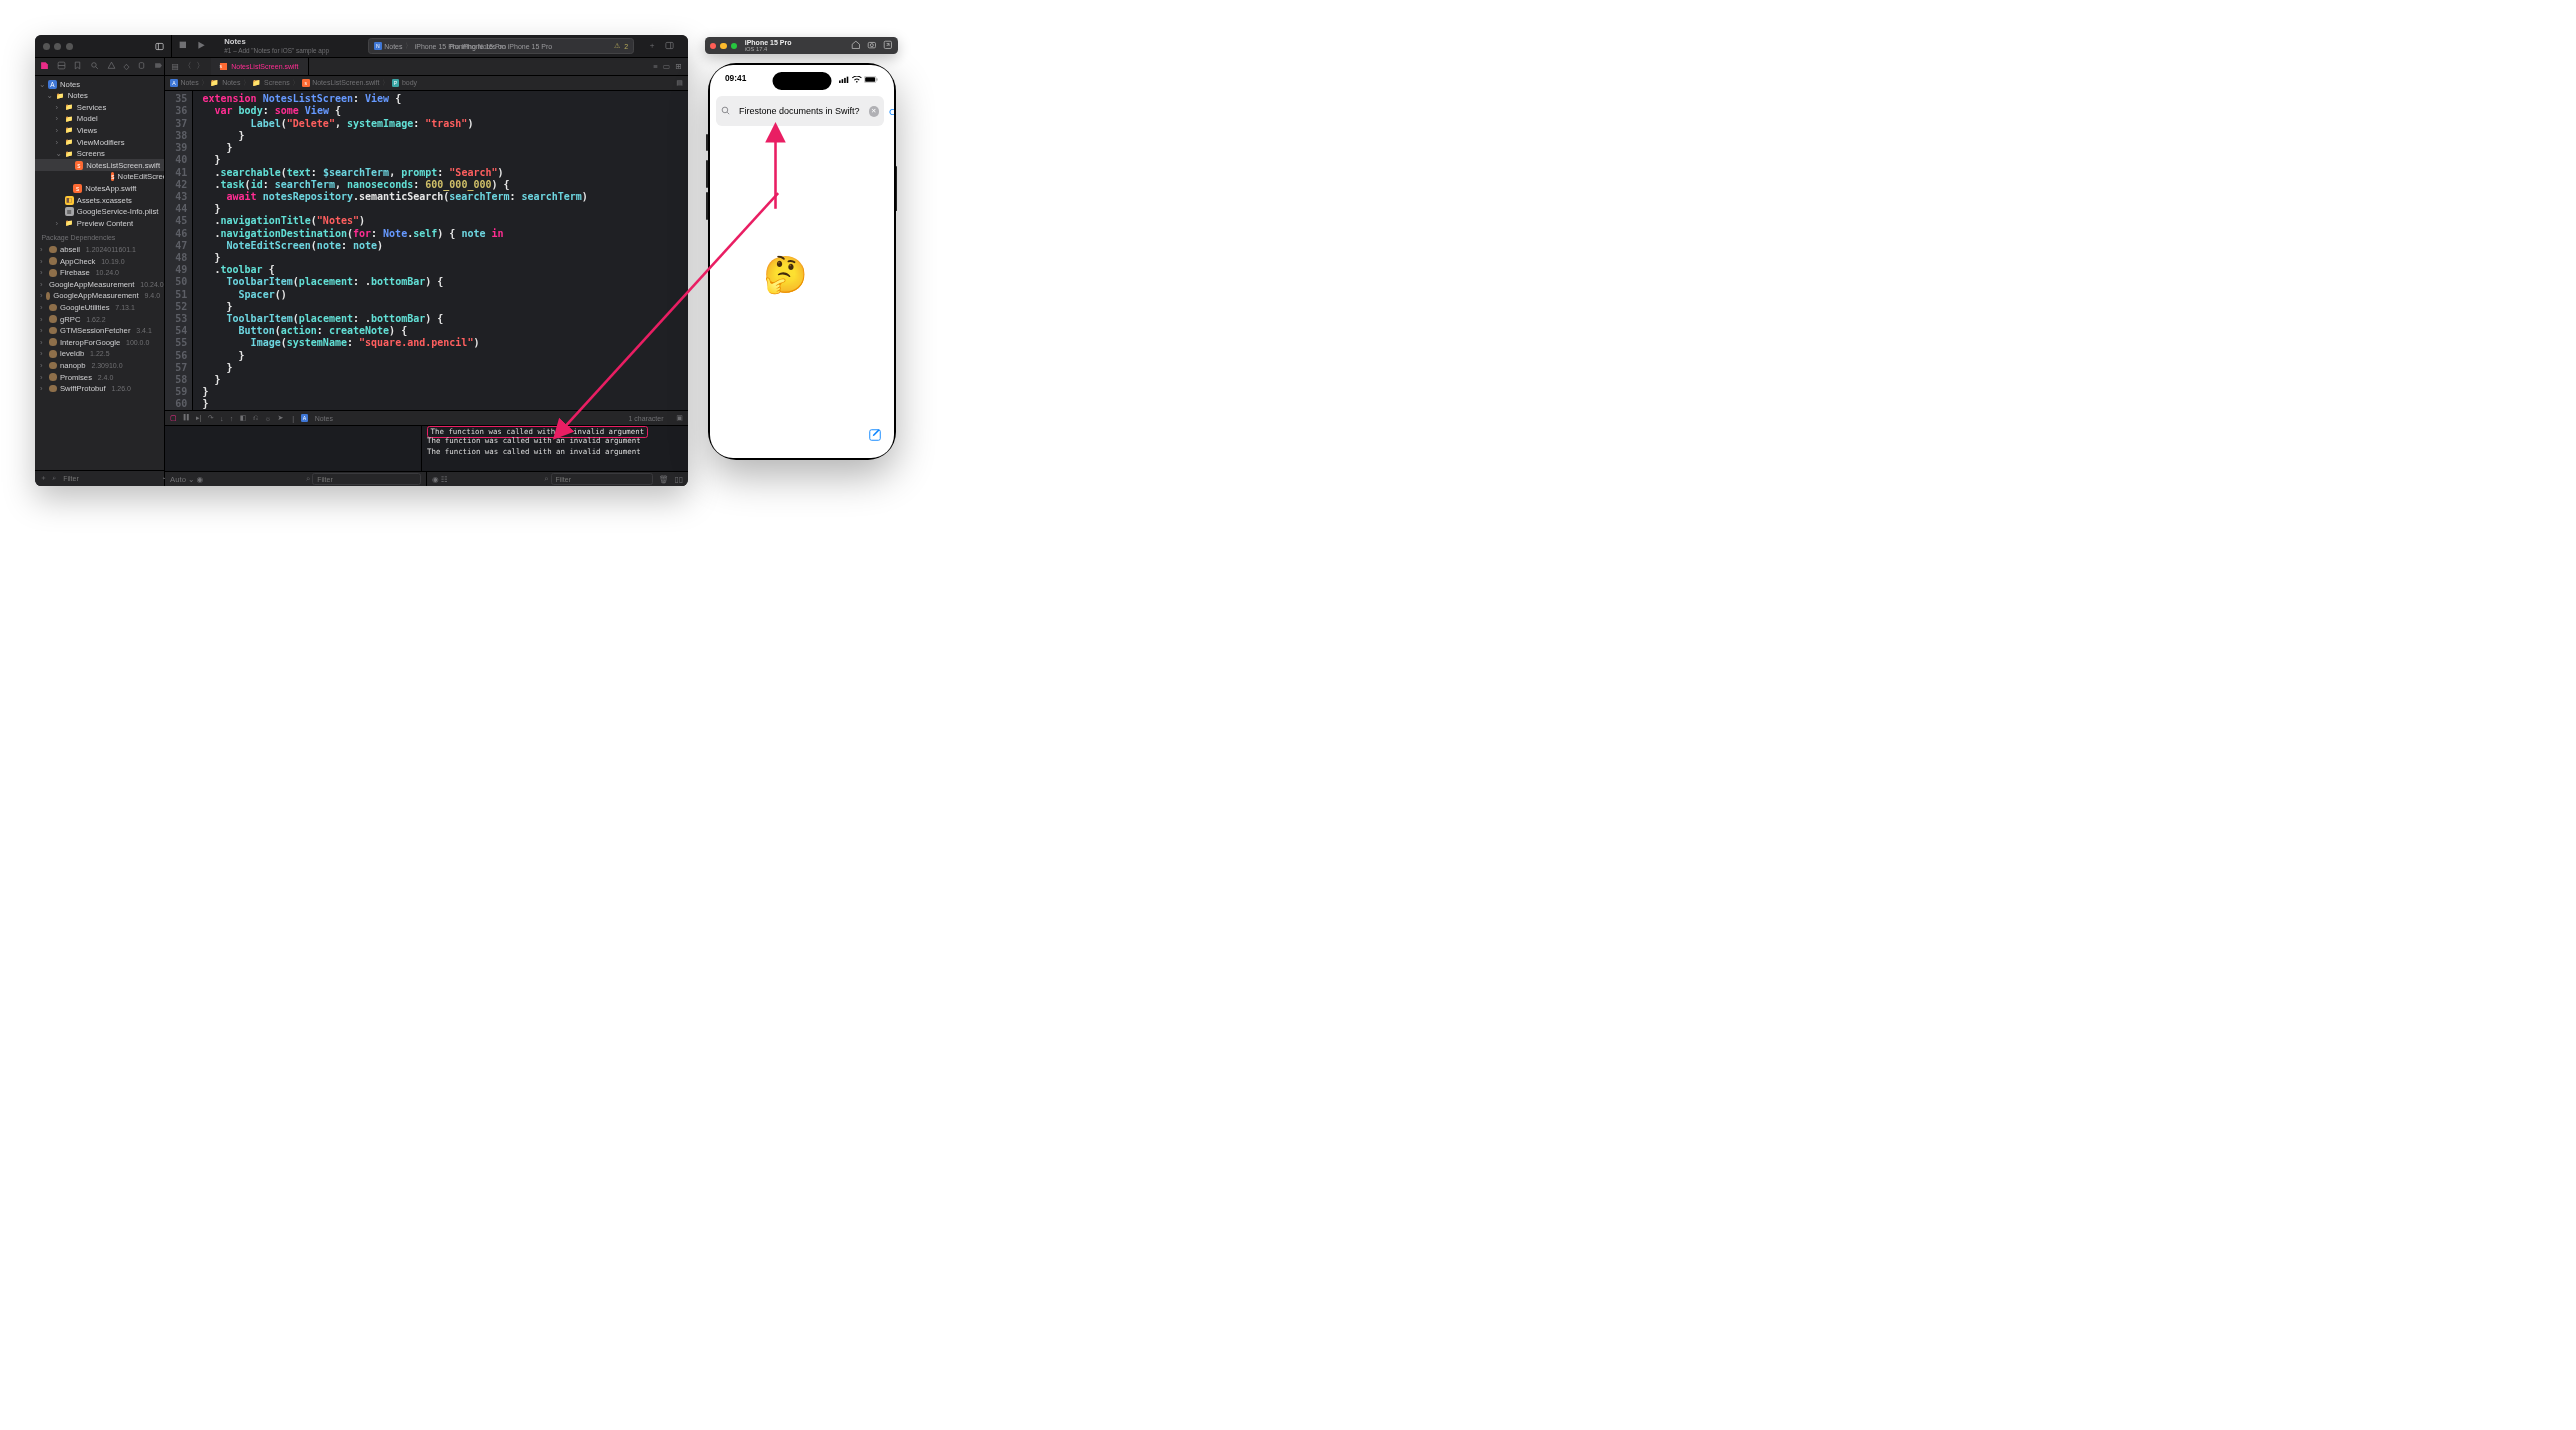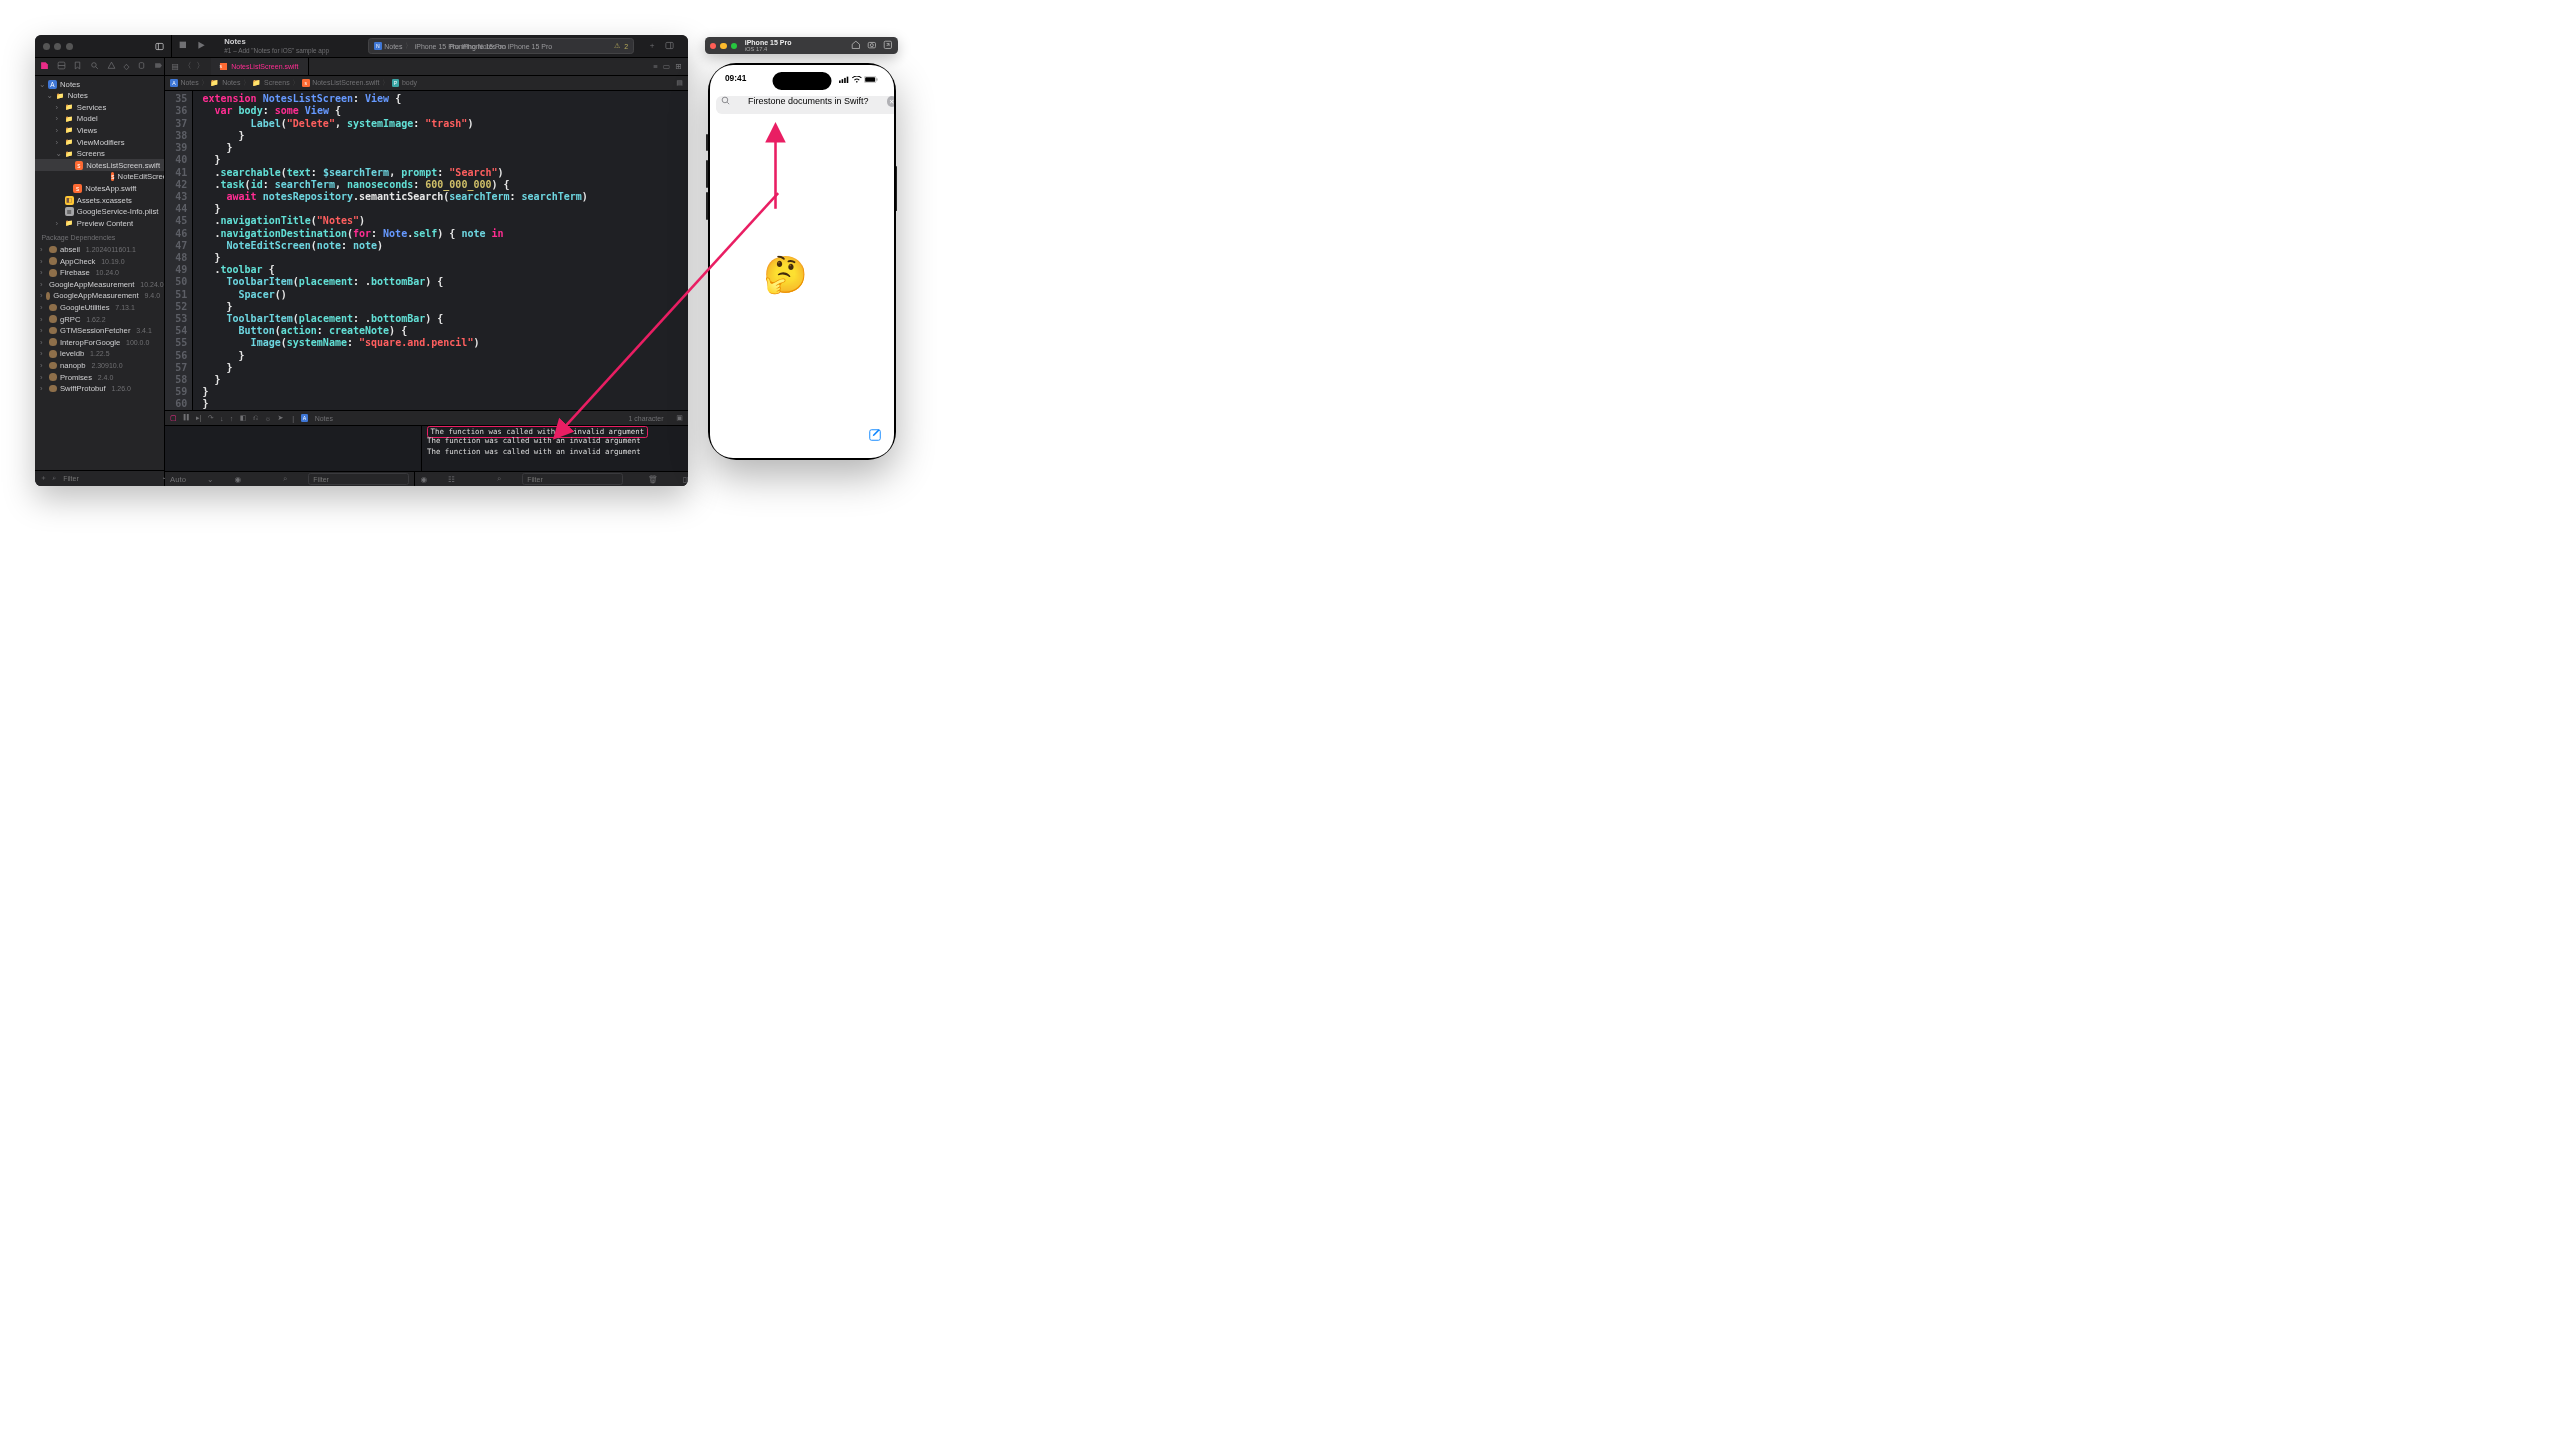--- a/index.html
+++ b/index.html
@@ -178,21 +178,21 @@
   .dbg-right { flex:1; font-family:"SF Mono",Menlo,monospace; font-size:7.4px; color:#ddd; padding:0 5.1px; overflow:hidden;}
   .dbg-right .row { white-space:nowrap; height:10.3px; line-height:10.3px;}
   .dbg-highlight {
     border:1.3px solid var(--annotation); border-radius:2.6px; padding:0 2.6px; display:inline-block;
   }
   .debug-footer {
     height:14px; border-top:0.6px solid #000;
     background:var(--xcode-chrome-dark);
     display:flex; color:var(--text-dimmer);
   }
-  .debug-footer .half { flex:1; display:flex; align-items:center; gap:21px; padding:0 5.1px; border-right:0.6px solid #000;}
+  .debug-footer .half { flex:1; display:flex; align-items:center; gap:2px; padding:0 5.1px; border-right:0.6px solid #000;}
   .debug-footer .half:last-child{border-right:none;}
   .dbg-filter {
     flex:1; background:transparent; border:0.6px solid #3a3a3d; border-radius:2.6px;
     padding:1.3px 3.9px; color:var(--text-light); font-size:7px; outline:none;
   }
   
   .simwin {
     position:absolute; left:705px; top:37px;
     width:193px;
   }
@@ -228,22 +228,22 @@
     position:absolute; top:7.7px; left:0; right:0; height:13px;
     display:flex; justify-content:space-between; padding:0 15.4px;
     font-size:8.4px; font-weight:600; color:#000;
   }
   .status-icons{display:flex; gap:2.6px; align-items:center;}
   .searchrow{
     position:absolute; top:31px; left:6.4px; right:6.4px;
     display:flex; align-items:center; gap:5.1px;
   }
   .searchfield{
-    flex:1; height:18px; background:#eeeeef; border-radius:5.8px;
-    display:flex; align-items:flex-start; gap:18px; padding:0 5.1px;
+    flex:1; height:30px; background:#eeeeef; border-radius:5.8px;
+    display:flex; align-items:center; gap:9px; padding:0 5.1px;
     color:#000; font-size:9px;
   }
   .searchfield .clear{width:10.3px;height:10.3px;border-radius:50%;background:#b0b0b4;color:#fff;display:flex;align-items:center;justify-content:center;font-size:6.4px;}
   .cancel{color:var(--ios-blue); font-size:9.7px;}
   .compose{
     position:absolute; right:11.6px; bottom:14px;
     color:var(--ios-blue);
   }
   
   .arrow1 {

